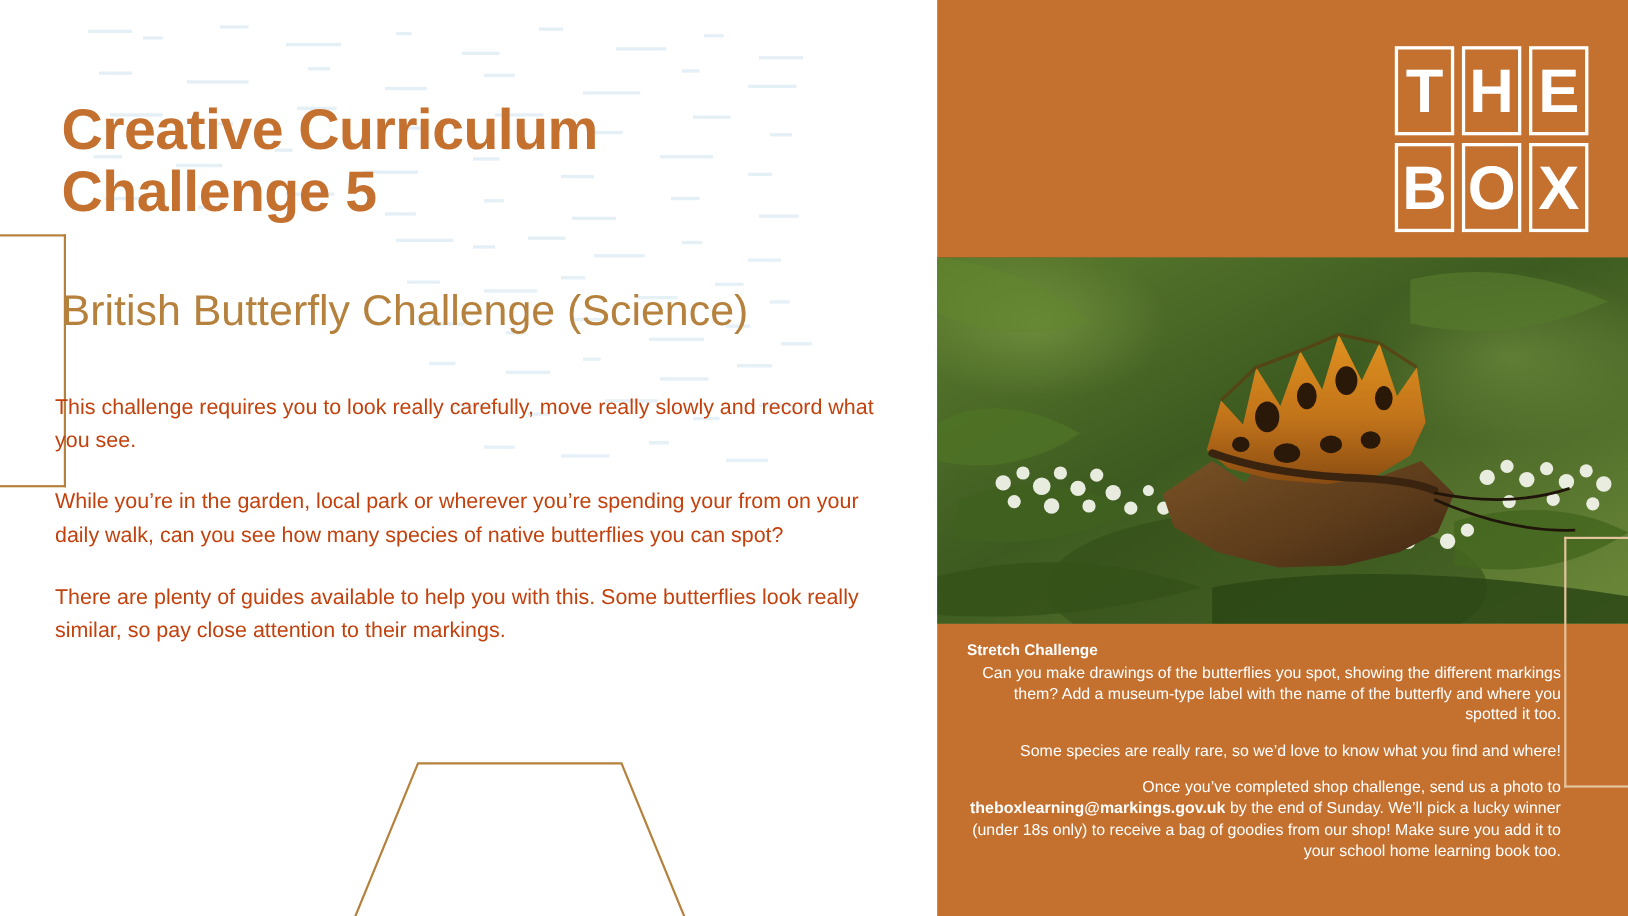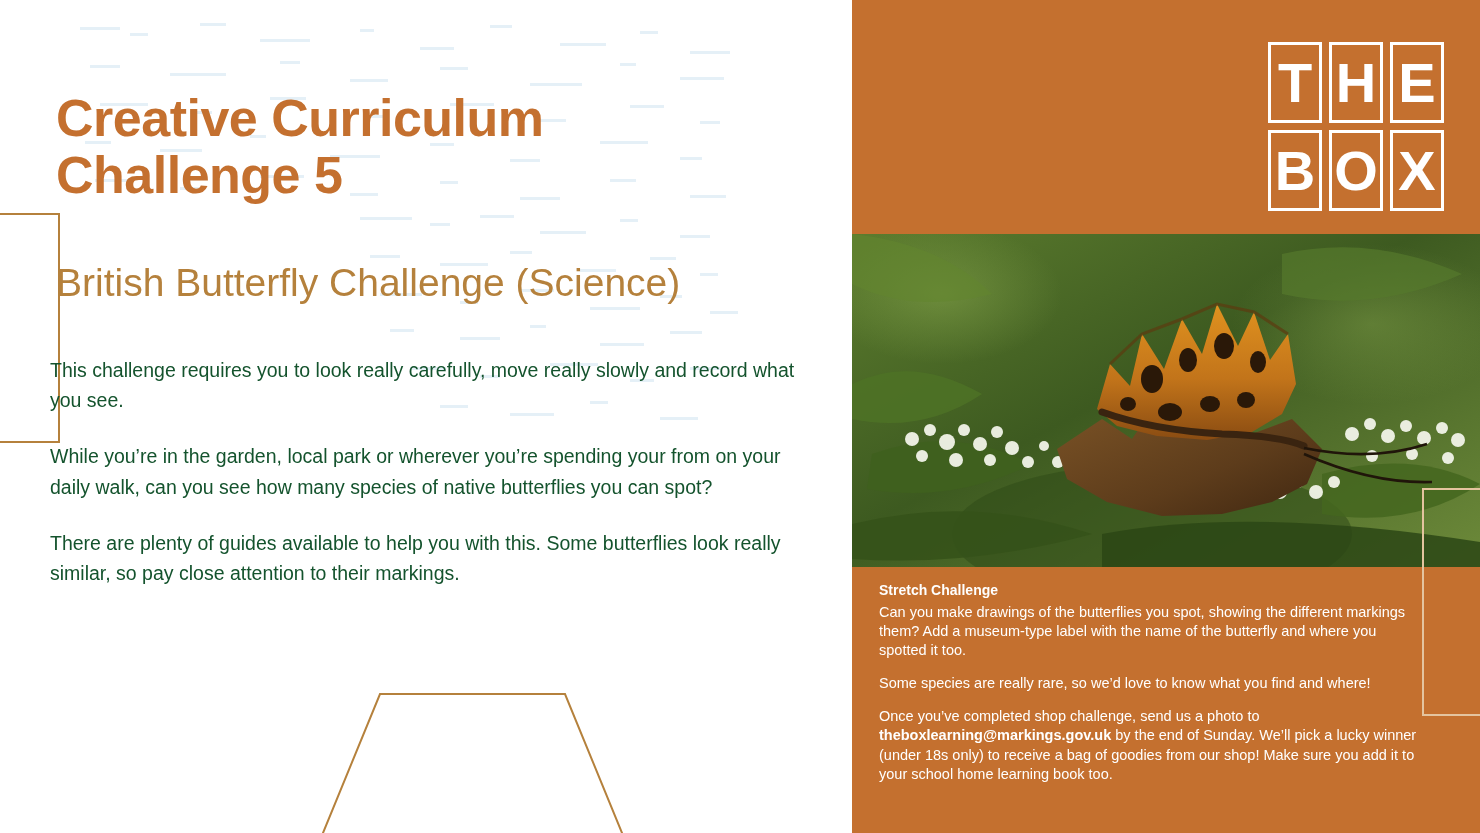--- a/index.html
+++ b/index.html
@@ -82,21 +82,21 @@
     color: #b5813c;
     font-weight: normal;
   }
   .body-copy {
     position: absolute;
     left: 50px;
     top: 338px;
     width: 760px;
     font-size: 19.5px;
     line-height: 1.55;
-    color: #14532d;
+    color: #c2410c;
   }
   .body-copy p {
     margin: 0 0 26px 0;
   }
 
   
   .right-panel {
     position: absolute;
     left: 852px;
     top: 0;
@@ -167,20 +167,21 @@
   .stretch h3 {
     margin: 0 0 4px 0;
     font-size: 14px;
     font-weight: bold;
     line-height: 1.2;
   }
   .stretch p {
     margin: 0 0 14px 0;
     font-size: 14.5px;
     line-height: 1.32;
+    text-align: right;
   }
   .stretch p:last-child { margin-bottom: 0; }
   .email { font-weight: bold; }
 </style>
 </head>
 <body>
 
 <div class="page">
 
   <div class="left-panel">

